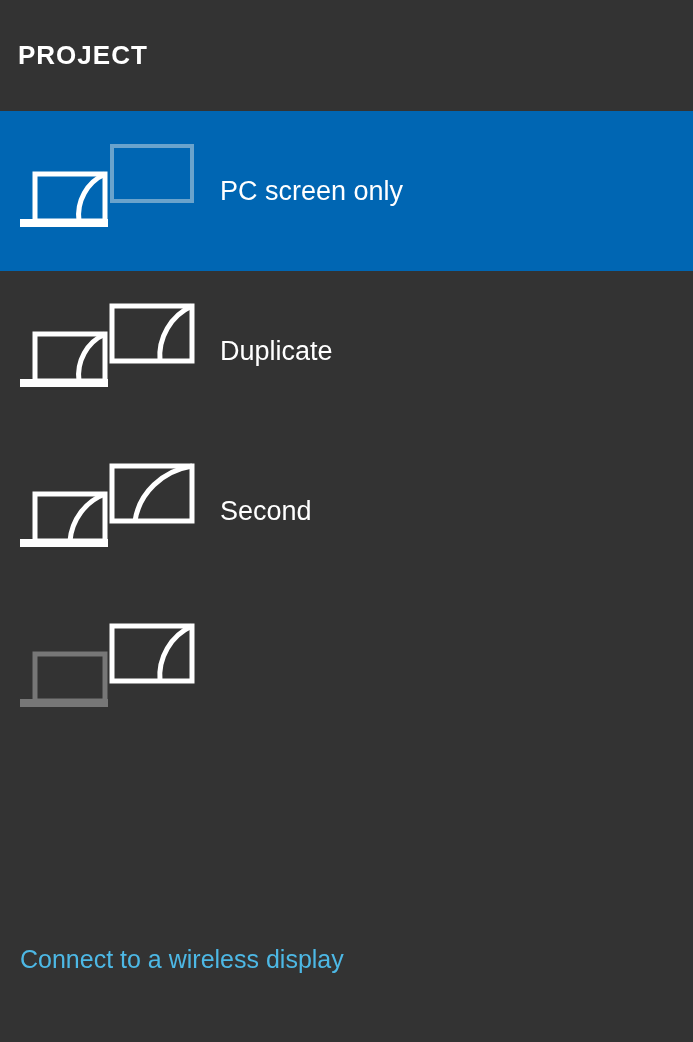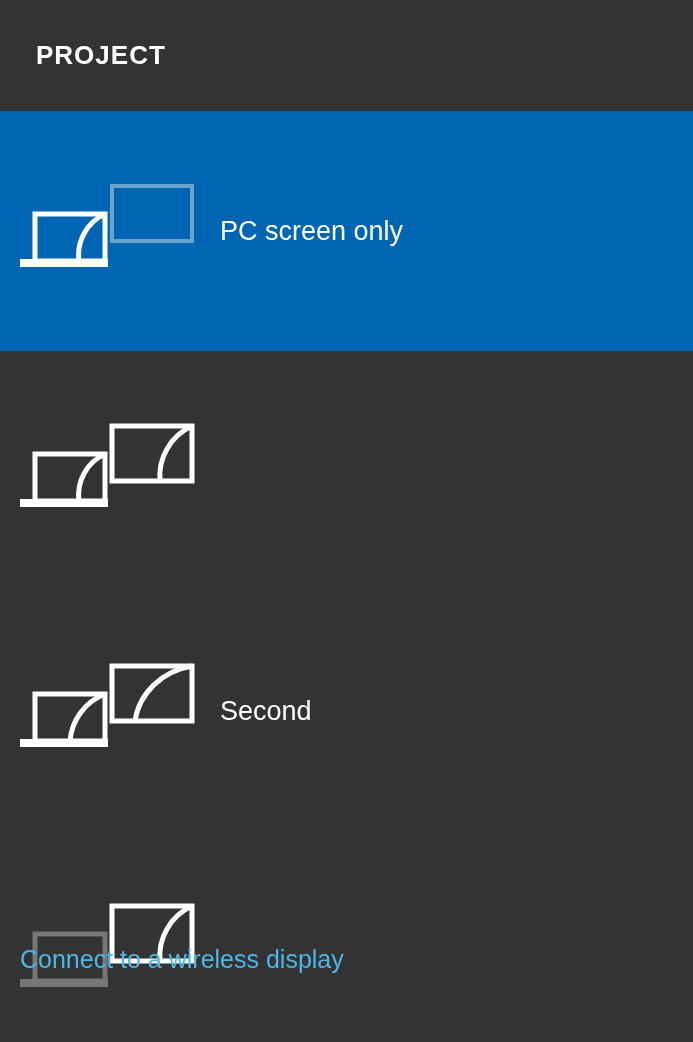--- a/index.html
+++ b/index.html
@@ -5,29 +5,29 @@
   * { box-sizing: border-box; margin: 0; padding: 0; }
   body {
     width: 693px;
     height: 1042px;
     background: #333333;
     font-family: "Segoe UI", "Segoe UI Light", Arial, sans-serif;
     color: #ffffff;
     overflow: hidden;
   }
   .header {
-    padding: 40px 20px 40px 36px;
+    padding: 40px 20px 40px 18px;
     font-size: 26px;
     font-weight: 600;
     letter-spacing: 1px;
   }
   .option {
     display: flex;
     align-items: center;
-    height: 240px;
+    height: 160px;
     padding-left: 20px;
     cursor: pointer;
   }
   .option.selected {
     background: #0066b3;
   }
   .icon-box {
     width: 180px;
     height: 100px;
     position: relative;
@@ -77,20 +77,21 @@
 
         <rect x="92" y="5" width="80" height="55"></rect>
         <path d="M 140 60 A 55 55 0 0 1 172 5" fill="none"></path>
 
         <rect x="15" y="33" width="70" height="47"></rect>
         <path d="M 59 80 A 45 45 0 0 1 85 33" fill="none"></path>
         <line x1="0" y1="82" x2="88" y2="82" stroke-width="8"></line>
       </g>
     </svg>
   </div>
+  <div class="label">Duplicate</div>
 </div>
 
 <div class="option">
   <div class="icon-box">
     <svg width="180" height="100" viewBox="0 0 180 100">
       <g stroke="#ffffff" stroke-width="5" fill="none">
 
         <rect x="92" y="5" width="80" height="55"></rect>
         <path d="M 115 60 A 70 65 0 0 1 172 5" fill="none"></path>
 

